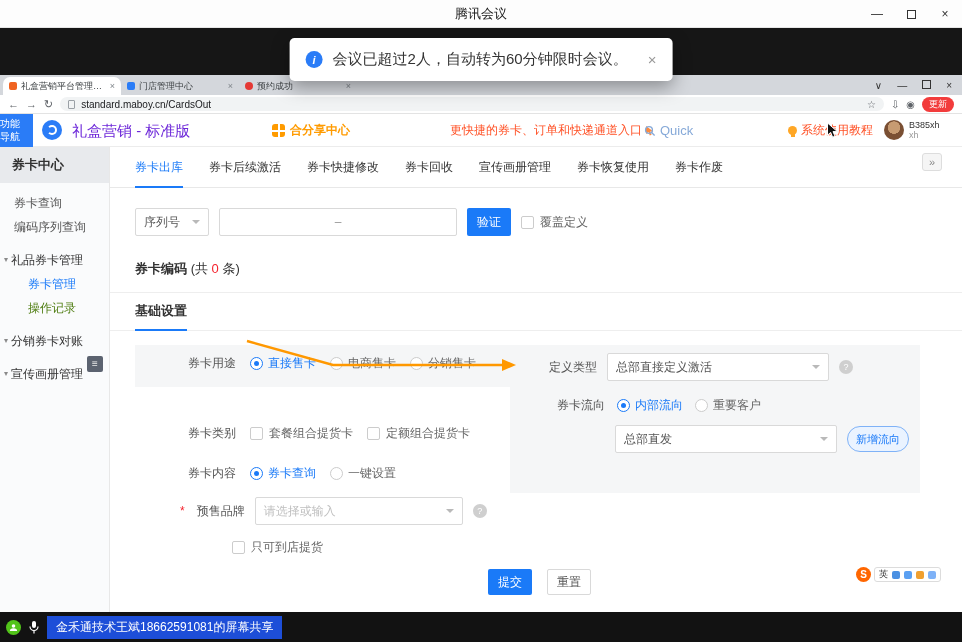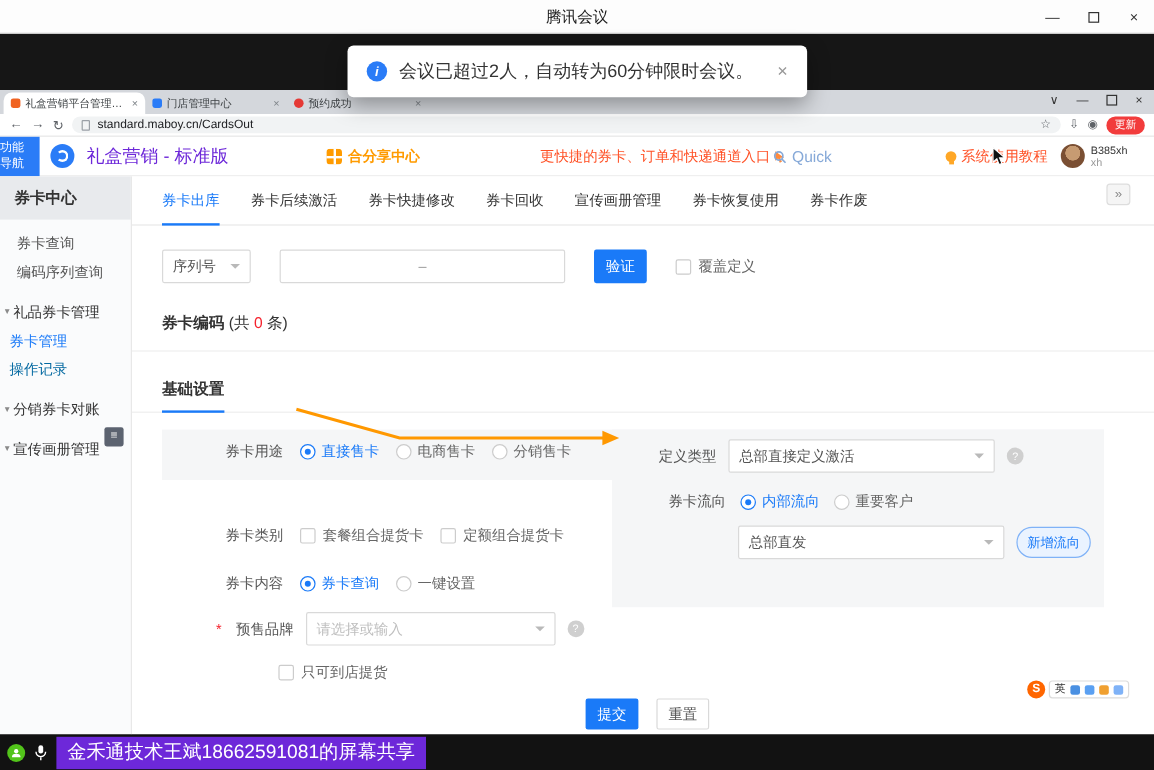--- a/index.html
+++ b/index.html
@@ -59,44 +59,44 @@
 .avatar{left:884px;top:6px;width:20px;height:20px;border-radius:50%;background:radial-gradient(circle at 50% 38%,#c79b72 0 38%,#7a4f33 40%);cursor:pointer}
 .usertext{left:909px;top:6px;font-size:9px;color:#333;line-height:1.15}
 .usertext .sub{color:#999}
 
 
 .sidebar{position:absolute;top:72px;left:0;bottom:0;width:110px;background:#fafbfc;border-right:1px solid #e8e8e8}
 .sb-title{height:36px;line-height:36px;background:#e8eaed;color:#333;font-size:13px;font-weight:bold;padding-left:12px}
 .sb-item{height:24px;line-height:24px;font-size:12px;color:#555;padding-left:14px;cursor:pointer;white-space:nowrap}
 .sb-group{margin-top:9px;color:#333;display:flex;align-items:center;gap:3px;padding-left:4px}
 .sb-group .gcaret{font-size:8px;color:#8a8a8a}
-.sb-item.child{padding-left:8px}
+.sb-item.child{padding-left:28px}
 .sb-item.active{color:#1a7af8}
-.sb-item.muted{color:#0369a1}
+.sb-item.muted{color:#4d7c0f}
 .sb-handle{position:absolute;left:87px;top:281px;width:16px;height:16px;background:#5c6370;border-radius:2px;color:#e8e8e8;font-size:10px;line-height:16px;text-align:center;cursor:pointer;z-index:5}
 
 
 .main{position:absolute;top:72px;left:110px;right:0;bottom:0;background:#fff;overflow:hidden}
 .main-tabs{display:flex;gap:26px;padding:12px 0 0 25px;border-bottom:1px solid #e8e8e8}
 .main-tab{font-size:12px;color:#333;padding-bottom:10px;cursor:pointer;white-space:nowrap}
 .main-tab.active{color:#1a7af8;font-weight:normal;border-bottom:2px solid #1a7af8;margin-bottom:-1px}
 .collapse-btn{position:absolute;right:20px;top:6px;width:20px;height:18px;background:#f5f5f5;border:1px solid #ddd;border-radius:3px;color:#888;font-size:11px;line-height:16px;text-align:center;cursor:pointer}
-.query-row{display:flex;align-items:center;gap:24px;margin:20px 0 0 25px}
+.query-row{display:flex;align-items:center;gap:10px;margin:20px 0 0 25px}
 .sel{height:28px;border:1px solid #d9d9d9;border-radius:2px;background:#fff;display:flex;align-items:center;justify-content:space-between;padding:0 8px;font-size:12px;color:#555;cursor:pointer}
 .caret{width:0;height:0;border-left:4px solid transparent;border-right:4px solid transparent;border-top:4px solid #b9b9b9}
 .serial-sel{width:74px}
 .range-input{width:238px;height:28px;border:1px solid #d9d9d9;border-radius:2px;display:flex;align-items:center;justify-content:center;color:#999;font-size:12px;background:#fff}
 .btn-primary{height:28px;min-width:42px;background:#1a7af8;color:#fff;font-size:12px;border-radius:2px;display:flex;align-items:center;justify-content:center;padding:0 10px;cursor:pointer}
 .chk{width:13px;height:13px;border:1px solid #ccc;border-radius:2px;background:#fff;display:inline-block;flex:none}
 .chk-wrap{display:flex;align-items:center;gap:6px;font-size:12px;color:#666;cursor:pointer}
 .code-head{margin:24px 0 0 25px;font-size:13px;color:#333}
 .code-head b{font-weight:bold}
 .code-count{color:#f5222d}
 .divider{margin-top:14px;border-bottom:1px solid #eee}
-.basic-wrap{margin-top:22px;border-bottom:1px solid #eee;padding-left:25px}
+.basic-wrap{margin-top:8px;border-bottom:1px solid #eee;padding-left:25px}
 .basic-title{display:inline-block;font-size:13px;font-weight:bold;color:#333;padding-bottom:9px;border-bottom:2px solid #1a7af8;margin-bottom:-1px}
 .formarea{position:relative;height:212px;margin-top:14px}
 .gray-a{position:absolute;left:25px;top:0;width:785px;height:42px;background:#f5f6f7}
 .gray-b{position:absolute;left:400px;top:0;width:410px;height:148px;background:#f5f6f7}
 .frow{position:absolute;display:flex;align-items:center;gap:10px}
 .flabel{font-size:12px;color:#555;white-space:nowrap}
 .radio-wrap{display:flex;align-items:center;gap:5px;font-size:12px;color:#666;cursor:pointer;white-space:nowrap}
 .radio{width:13px;height:13px;border:1px solid #ccc;border-radius:50%;background:#fff;flex:none;display:flex;align-items:center;justify-content:center}
 .radio-wrap.on{color:#1a7af8}
 .radio-wrap.on .radio{border-color:#1a7af8}
@@ -120,21 +120,21 @@
 .ime-lang{font-size:9px;color:#333;cursor:pointer}
 .ime-ic{width:8px;height:8px;border-radius:2px;cursor:pointer}
 .ic-b1{background:#4a90e2}
 .ic-b2{background:#5aa0f2}
 .ic-o{background:#f0a030}
 .ic-g{background:#7fb2f7}
 
 
 .share-bar{position:absolute;left:0;bottom:0;width:962px;height:30px;background:#121212;display:flex;align-items:center;gap:7px;padding-left:6px;z-index:30}
 .presenter{width:15px;height:15px;border-radius:50%;background:#52c41a;display:flex;align-items:center;justify-content:center}
-.share-label{background:#6d28d9;color:#fff;font-size:16px;padding:3px 9px;white-space:nowrap}
+.share-label{background:#1d4ed8;color:#fff;font-size:12px;padding:3px 9px;white-space:nowrap}
 </style>
 </head>
 <body>
 
 <div class="screen">
 
   <div class="titlebar">
     <span class="title">腾讯会议</span>
     <div class="win-controls">
       <span class="wc">—</span>

